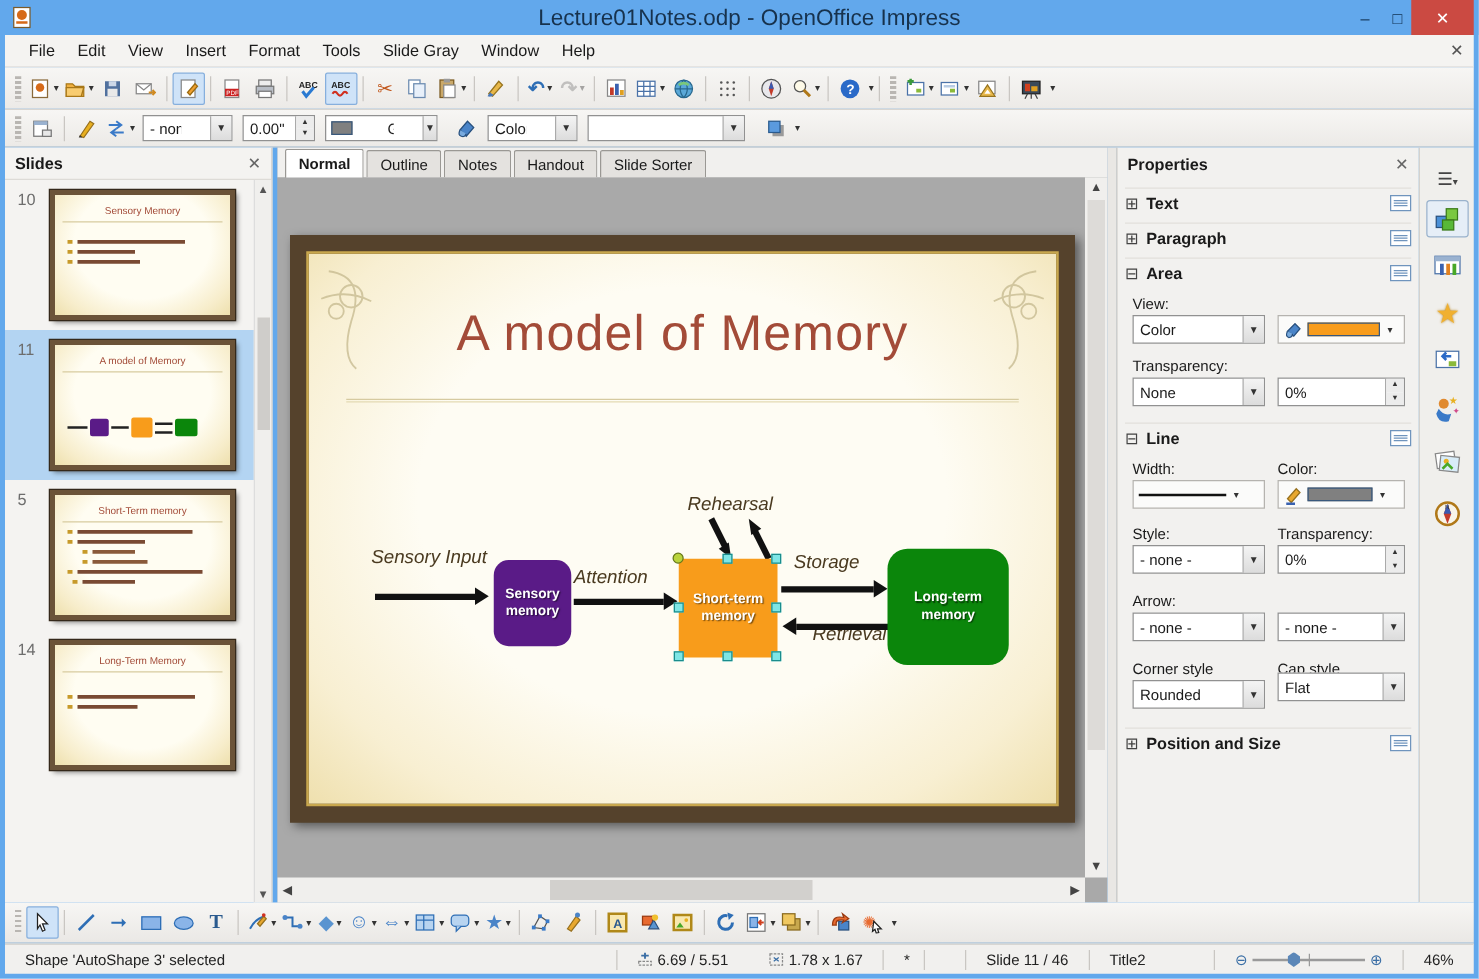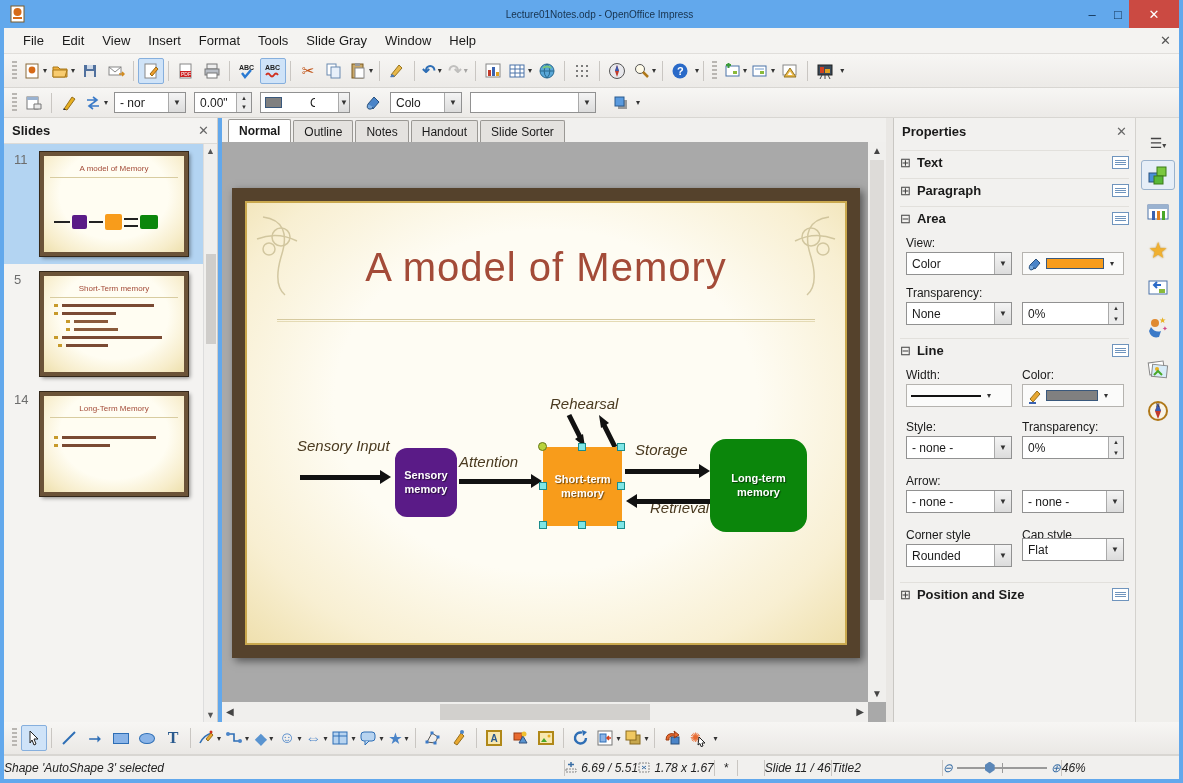--- a/index.html
+++ b/index.html
@@ -2,21 +2,21 @@
 <html><head>
 <meta charset="utf-8">
 <style>
   * { margin:0; padding:0; box-sizing:border-box; }
   html,body { width:1183px; height:783px; font-family:"Liberation Sans",sans-serif; }
   #window { position:relative; width:1183px; height:783px; background:#62a8ec; overflow:hidden; font-size:12px; color:#1a1a1a; }
   .abs { position:absolute; }
 
   
   .titlebar { position:absolute; left:0; top:0; width:1183px; height:28px; background:#62a8ec; display:flex; align-items:center; }
-  .titlebar .app-title { position:absolute; left:16px; right:0; text-align:center; font-size:10px; color:#17324d; }
+  .titlebar .app-title { position:absolute; left:16px; right:0; text-align:center; font-size:18px; color:#17324d; }
   .win-btn { position:absolute; top:0; height:28px; display:flex; align-items:center; justify-content:center; color:#103050; font-size:13px; cursor:default; }
   .close-btn { background:#cb4a42; color:#fff; }
 
   
   .menubar { position:absolute; left:4px; top:28px; width:1175px; height:26px; background:#f4f3f1; border-bottom:1px solid #e0dedb; display:flex; align-items:center; padding-left:10px; }
   .menu-item { padding:3px 9px; font-size:13px; }
   .menu-item:first-child { }
   .menubar .doc-close { position:absolute; right:8px; color:#555; font-size:13px; }
 
   
@@ -112,21 +112,21 @@
   .stab.active { border:1px solid #9ab2cc; border-radius:3px; background:#e6eef7; }
   .stab svg { width:24px; height:24px; }
 
   
   #tbdraw { top:722px; height:33px; background:linear-gradient(#f7f6f4,#eae8e5); }
   .dglyph { font-size:16px; color:#2e6eb5; }
   .dshape { display:inline-block; }
 
   
   .statusbar { position:absolute; left:4px; top:755px; width:1175px; height:24px; background:#f1f0ee; border-top:1px solid #d8d6d2; display:flex; align-items:center; font-size:12px; color:#222; }
-  .statusbar .seg { padding:0 0; white-space:nowrap;font-style:italic; }
+  .statusbar .seg { padding:0 16px; white-space:nowrap; }
   .statusbar .vline { width:1px; height:16px; background:#c9c6c2; }
   .zoom-slider { display:flex; align-items:center; gap:4px; color:#3a6ea5; }
   .ztrack { position:relative; width:90px; height:2px; background:#9a9a9a; }
   .ztick { position:absolute; left:50%; top:-4px; width:1px; height:10px; background:#9a9a9a; }
   .zthumb { position:absolute; left:28px; top:-5px; width:10px; height:12px; background:#5b87b8; clip-path:polygon(50% 0,100% 30%,100% 70%,50% 100%,0 70%,0 30%); }
 </style>
 </head>
 <body>
 
 <div id="window">
@@ -418,20 +418,32 @@
     <span class="dd">▾</span>
   </div>
 
   <div class="slides-panel">
     <div class="panel-head">
       <span>Slides</span>
       <span class="x">✕</span>
     </div>
     <div class="slide-list">
 
+      <div class="slide-row">
+        <span class="slide-num">10</span>
+        <div class="thumb">
+          <div class="thumb-title">Sensory Memory</div>
+          <div class="thumb-rule"></div>
+          <div style="margin-top:14px">
+              <div class="bl" style="width:86px"></div>
+              <div class="bl" style="width:46px"></div>
+              <div class="bl" style="width:50px"></div>
+            </div>
+        </div>
+      </div>
 
       <div class="slide-row selected">
         <span class="slide-num">11</span>
         <div class="thumb">
           <div class="thumb-title">A model of Memory</div>
           <div class="thumb-rule"></div>
           <div class="mini-diag">
             <div class="mini-arrow" style="left:0;width:16px"></div>
             <div class="mini-box" style="left:18px;width:15px;background:#5a1b87;top:7px"></div>
             <div class="mini-arrow" style="left:35px;width:14px"></div>

